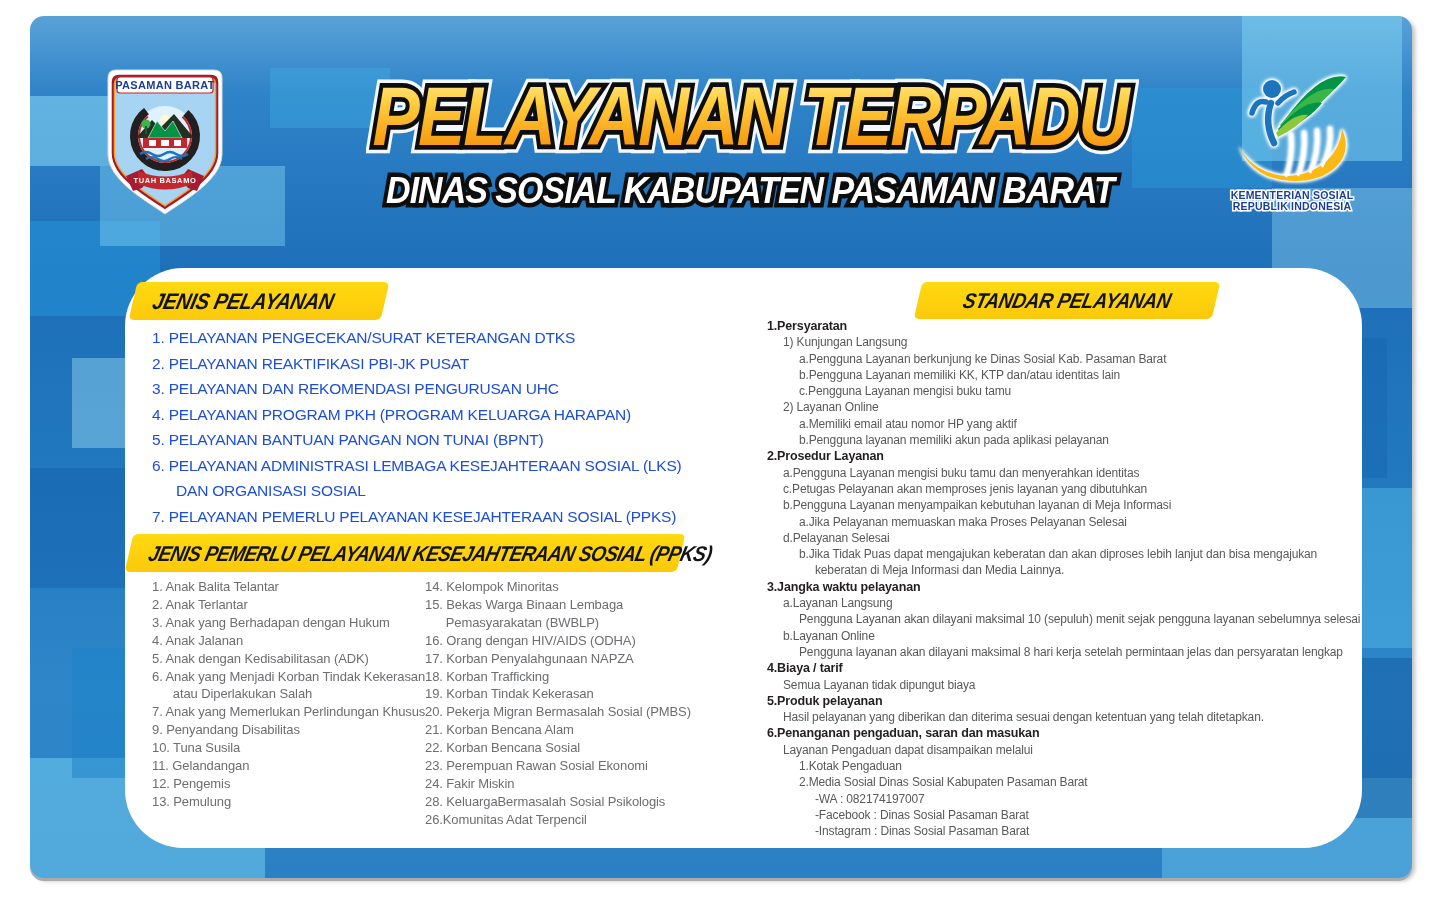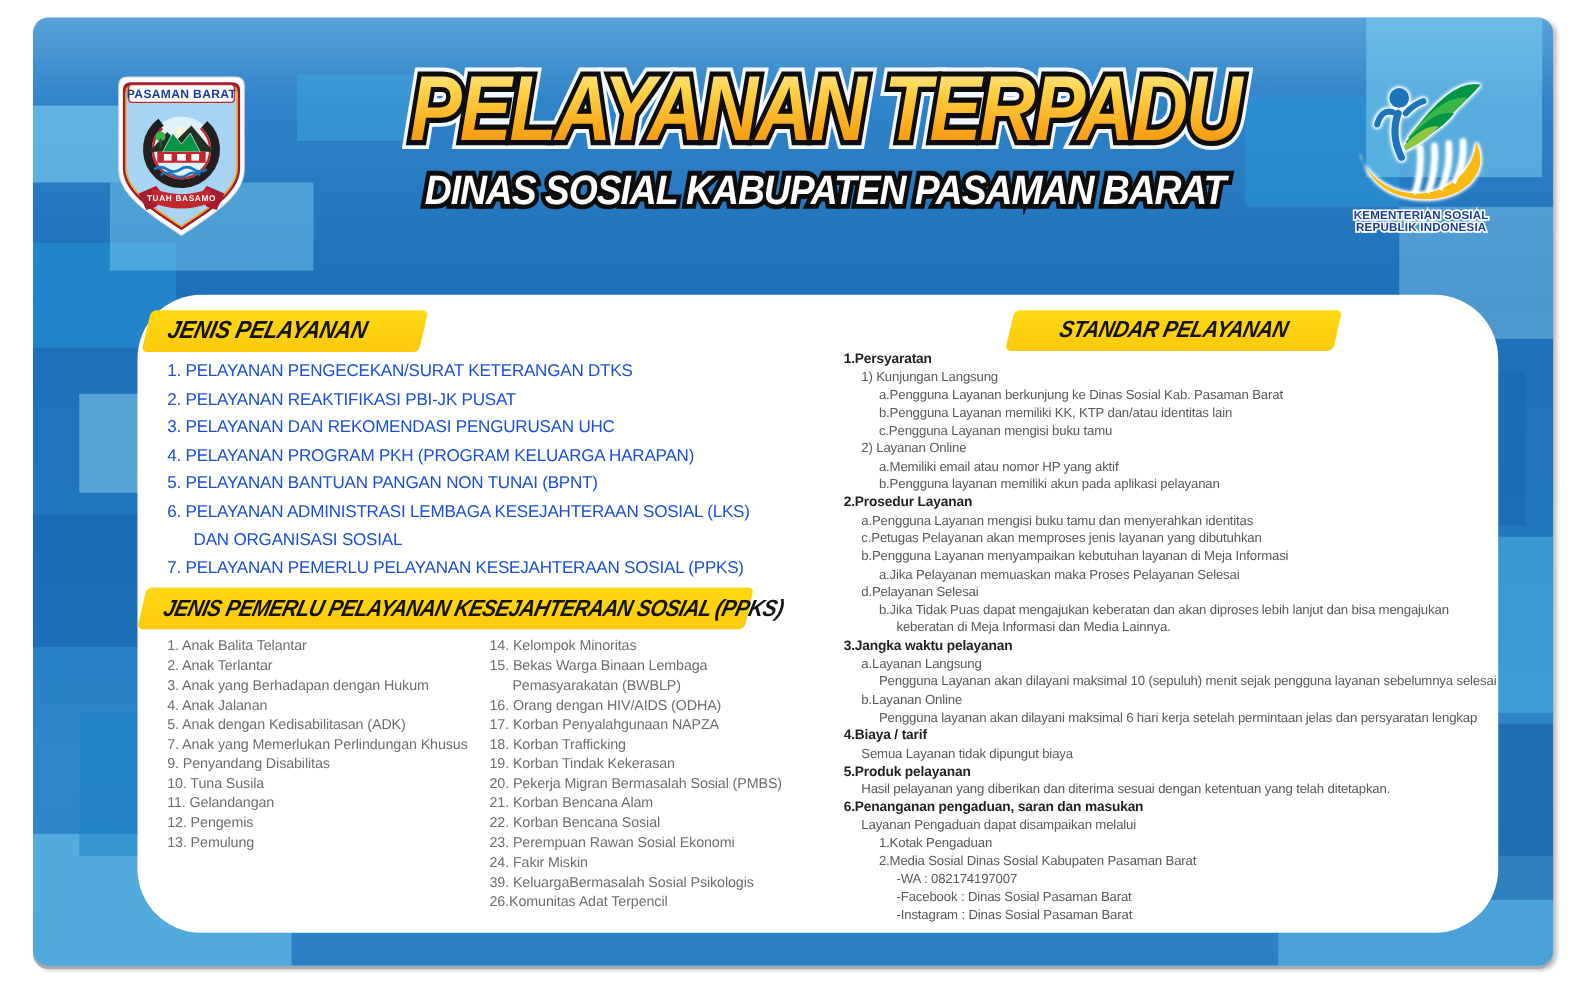--- a/index.html
+++ b/index.html
@@ -32,21 +32,21 @@
     background-size:150px 70px,185px 80px,130px 95px,150px 100px,175px 90px,160px 120px,
       170px 120px,205px 130px,235px 120px,160px 145px,140px 100px,185px 120px,175px 140px,
       205px 160px,225px 160px,255px 140px,120px 60px;
     background-position:0 80px,70px 150px,0 205px,140px 262px,42px 342px,0 452px,
       152px 502px,42px 632px,0 742px,1212px 0,1102px 72px,1242px 172px,1182px 322px,
       1212px 472px,1162px 642px,1132px 762px,240px 52px;}
   
   .logo{position:absolute;}
   .logo-left{left:70px;top:46px;width:130px;height:155px;}
   .logo-right{left:1192px;top:44px;width:140px;height:156px;}
-  .title-wrap{position:absolute;left:320px;top:42px;width:800px;height:150px;}
+  .title-wrap{position:absolute;left:320px;top:58px;width:800px;height:150px;}
   .t-main{position:absolute;left:0;right:0;top:0;text-align:center;
     font:italic 900 71px/1 "Liberation Sans",sans-serif;letter-spacing:-2px;
     transform:scaleY(1.18);transform-origin:top center;white-space:nowrap;}
   .t-main.l1{-webkit-text-stroke:14px #f2f8fd;color:#f2f8fd;}
   .t-main.l2{-webkit-text-stroke:8px #0d0d0d;color:#0d0d0d;}
   .t-main.l3{color:#fcb316;background:linear-gradient(180deg,#ffeaa2 0%,#ffd245 30%,#faa61a 72%,#ef8d12 100%);
     -webkit-background-clip:text;background-clip:text;-webkit-text-fill-color:transparent;}
   .t-sub{position:absolute;left:0;right:0;top:97px;text-align:center;
     font:italic 900 34px/1 "Liberation Sans",sans-serif;letter-spacing:-1px;
     transform:scaleY(1.1);transform-origin:top center;white-space:nowrap;}
@@ -63,21 +63,21 @@
   .ribbon-ppks{left:4px;top:266px;width:552px;height:38px;}
   .ribbon-ppks .rtext{font-size:19px;letter-spacing:-.6px;}
   .ribbon-standar{left:793px;top:14px;width:298px;height:37px;}
   .ribbon-standar .rtext{text-align:center;font-size:19px;}
   .list{position:absolute;margin:0;padding:0;list-style:none;}
   .jenis-list{left:27px;top:57px;width:575px;}
   .jenis-list .li{font:400 15.5px/25.5px "Liberation Sans",sans-serif;color:#1d4ed8;
     white-space:pre-line;padding-left:1.55em;text-indent:-1.55em;letter-spacing:-.2px;}
   .ppks-col{top:310px;width:305px;}
   .ppks-left{left:27px;}
-  .ppks-right{left:320px;width:300px;}
+  .ppks-right{left:300px;width:300px;}
   .ppks-col .li{font:400 13px/17.9px "Liberation Sans",sans-serif;color:#6d6e71;
     white-space:pre-line;padding-left:1.6em;text-indent:-1.6em;letter-spacing:-.1px;}
   .std-col{left:642px;top:50px;width:592px;}
   .std-col .li{font:400 12px/16.3px "Liberation Sans",sans-serif;color:#58595b;
     white-space:nowrap;letter-spacing:-.15px;}
   .std-col .li.b{font-weight:700;color:#231f20;font-size:12.5px;}
   svg text{font-family:"Liberation Sans",sans-serif;}
 </style>
 </head>
 <body>
@@ -162,20 +162,22 @@
       <div class="rtext">JENIS PEMERLU PELAYANAN KESEJAHTERAAN SOSIAL (PPKS)</div>
     </div>
 
     <ul class="list ppks-col ppks-left">
 
     <li class="li">1. Anak Balita Telantar</li>
         <li class="li">2. Anak Terlantar</li>
         <li class="li">3. Anak yang Berhadapan dengan Hukum</li>
         <li class="li">4. Anak Jalanan</li>
         <li class="li">5. Anak dengan Kedisabilitasan (ADK)</li>
+        <li class="li">6. Anak yang Menjadi Korban Tindak Kekerasan
+atau Diperlakukan Salah</li>
         <li class="li">7. Anak yang Memerlukan Perlindungan Khusus</li>
         <li class="li">9. Penyandang Disabilitas</li>
         <li class="li">10. Tuna Susila</li>
         <li class="li">11. Gelandangan</li>
         <li class="li">12. Pengemis</li>
         <li class="li">13. Pemulung</li>
       </ul>
     <ul class="list ppks-col ppks-right">
 
     <li class="li">14. Kelompok Minoritas</li>
@@ -183,21 +185,21 @@
 Pemasyarakatan (BWBLP)</li>
         <li class="li">16. Orang dengan HIV/AIDS (ODHA)</li>
         <li class="li">17. Korban Penyalahgunaan NAPZA</li>
         <li class="li">18. Korban Trafficking</li>
         <li class="li">19. Korban Tindak Kekerasan</li>
         <li class="li">20. Pekerja Migran Bermasalah Sosial (PMBS)</li>
         <li class="li">21. Korban Bencana Alam</li>
         <li class="li">22. Korban Bencana Sosial</li>
         <li class="li">23. Perempuan Rawan Sosial Ekonomi</li>
         <li class="li">24. Fakir Miskin</li>
-        <li class="li">39. KeluargaBermasalah Sosial Psikologis</li>
+        <li class="li">28. KeluargaBermasalah Sosial Psikologis</li>
         <li class="li">26.Komunitas Adat Terpencil</li>
       </ul>
 
     <div class="ribbon ribbon-standar">
       <div class="rtext">STANDAR PELAYANAN</div>
     </div>
 
     <div class="list std-col">
 
     <div class="li b" style="padding-left: 0px;">1.Persyaratan</div>
@@ -213,21 +215,21 @@
         <div class="li" style="padding-left: 16px;">c.Petugas Pelayanan akan memproses jenis layanan yang dibutuhkan</div>
         <div class="li" style="padding-left: 16px;">b.Pengguna Layanan menyampaikan kebutuhan layanan di Meja Informasi</div>
         <div class="li" style="padding-left: 32px;">a.Jika Pelayanan memuaskan maka Proses Pelayanan Selesai</div>
         <div class="li" style="padding-left: 16px;">d.Pelayanan Selesai</div>
         <div class="li" style="padding-left: 32px;">b.Jika Tidak Puas dapat mengajukan keberatan dan akan diproses lebih lanjut dan bisa mengajukan</div>
         <div class="li" style="padding-left: 48px;">keberatan di Meja Informasi dan Media Lainnya.</div>
         <div class="li b" style="padding-left: 0px;">3.Jangka waktu pelayanan</div>
         <div class="li" style="padding-left: 16px;">a.Layanan Langsung</div>
         <div class="li" style="padding-left: 32px;">Pengguna Layanan akan dilayani maksimal 10 (sepuluh) menit sejak pengguna layanan sebelumnya selesai</div>
         <div class="li" style="padding-left: 16px;">b.Layanan Online</div>
-        <div class="li" style="padding-left: 32px;">Pengguna layanan akan dilayani maksimal 6 hari kerja setelah permintaan jelas dan persyaratan lengkap</div>
+        <div class="li" style="padding-left: 32px;">Pengguna layanan akan dilayani maksimal 8 hari kerja setelah permintaan jelas dan persyaratan lengkap</div>
         <div class="li b" style="padding-left: 0px;">4.Biaya / tarif</div>
         <div class="li" style="padding-left: 16px;">Semua Layanan tidak dipungut biaya</div>
         <div class="li b" style="padding-left: 0px;">5.Produk pelayanan</div>
         <div class="li" style="padding-left: 16px;">Hasil pelayanan yang diberikan dan diterima sesuai dengan ketentuan yang telah ditetapkan.</div>
         <div class="li b" style="padding-left: 0px;">6.Penanganan pengaduan, saran dan masukan</div>
         <div class="li" style="padding-left: 16px;">Layanan Pengaduan dapat disampaikan melalui</div>
         <div class="li" style="padding-left: 32px;">1.Kotak Pengaduan</div>
         <div class="li" style="padding-left: 32px;">2.Media Sosial Dinas Sosial Kabupaten Pasaman Barat</div>
         <div class="li" style="padding-left: 48px;">-WA : 082174197007</div>
         <div class="li" style="padding-left: 48px;">-Facebook : Dinas Sosial Pasaman Barat</div>

